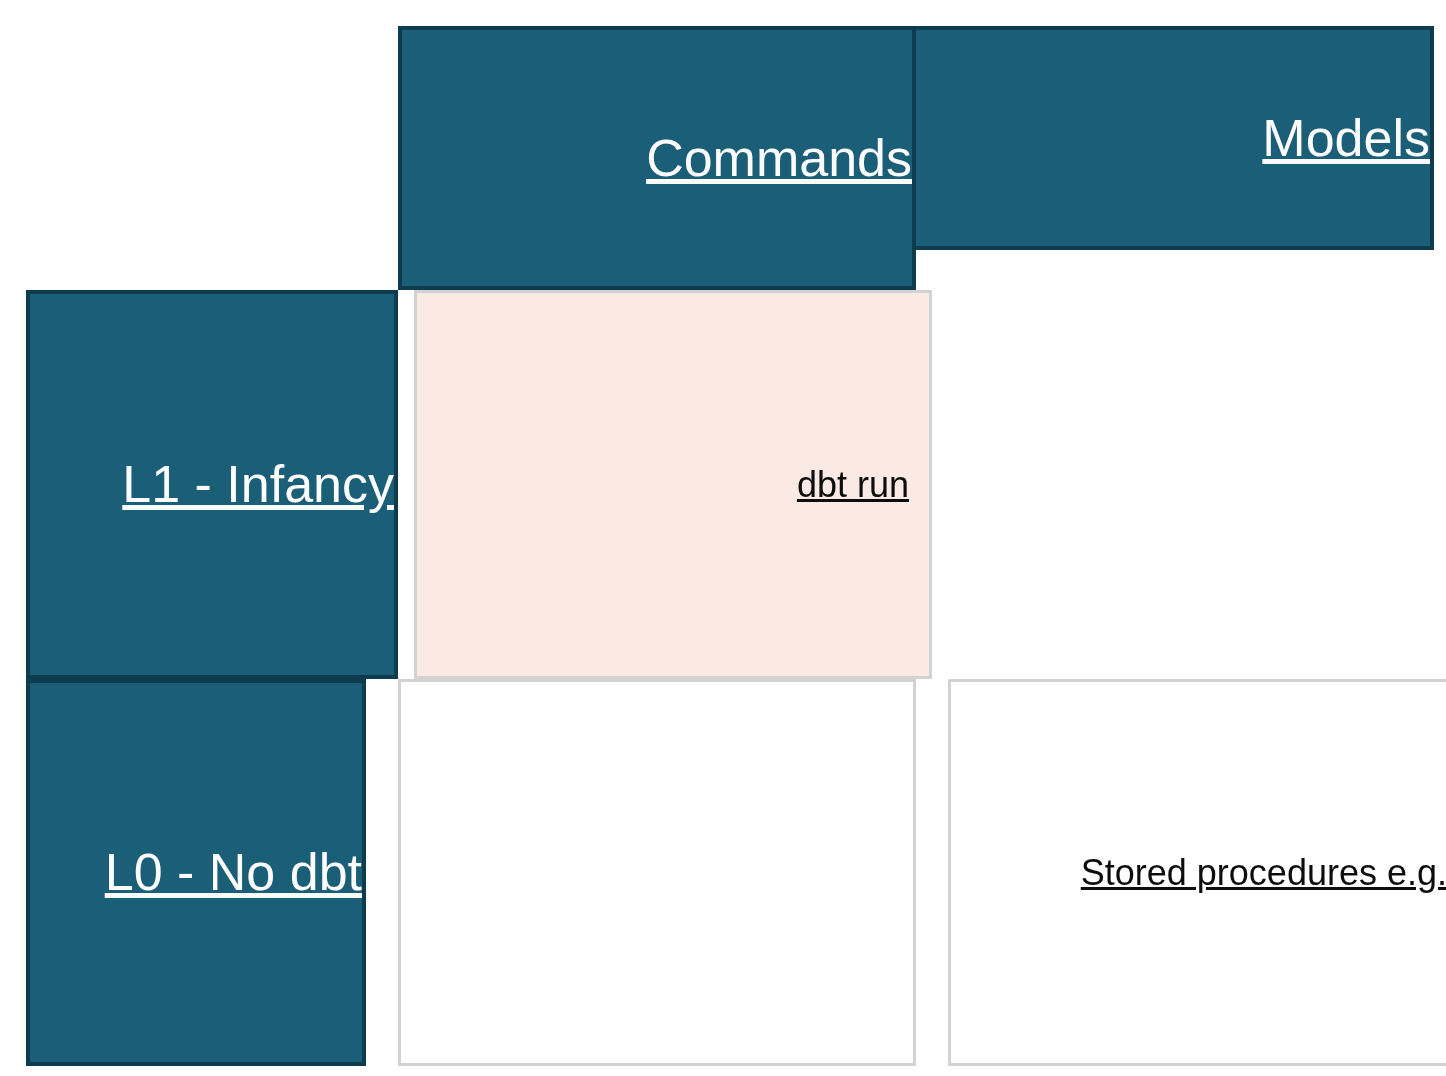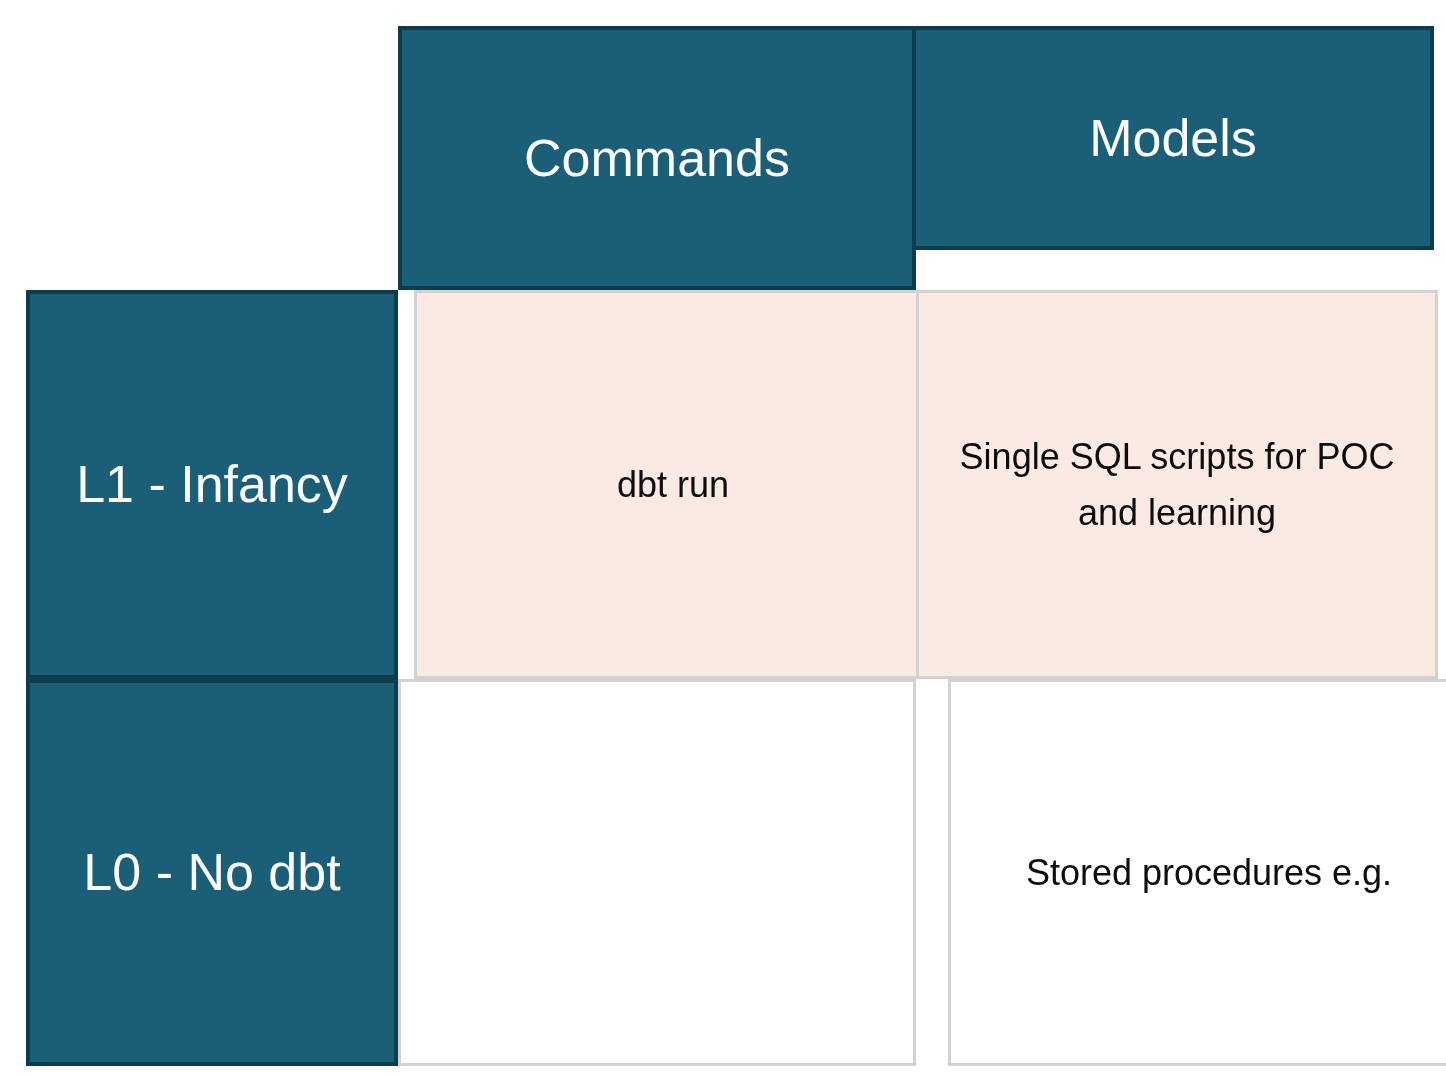--- a/index.html
+++ b/index.html
@@ -13,22 +13,23 @@
     height: 1076px;
     background: var(--page-bg, #FFFFFF);
     font-family: "Liberation Sans", "DejaVu Sans", sans-serif;
     overflow: hidden;
   }
   .cell {
     position: absolute;
     box-sizing: border-box;
     display: flex;
     align-items: center;
-    justify-content: center;
+    justify-content: flex-end;
     text-align: center;
+    text-decoration: underline;
   }
   .teal {
     background: var(--header-bg, #1A5E78);
     border: 4px solid var(--header-border, #0E3C4F);
     color: var(--header-text, #FCFCFC);
     font-size: 52px;
     line-height: 1.2;
   }
   .light {
     border: 3px solid var(--grid-border, #D2D2D2);
@@ -40,21 +41,21 @@
   .pink  { background: var(--highlight-bg, #FBE9E4); }
   .white { background: var(--page-bg, #FFFFFF); }
 
   
   .corner       { left: 26px;  top: 26px;  width: 372px; height: 264px; }
   .hdr-commands { left: 398px; top: 26px;  width: 518px; height: 264px; }
   .hdr-models   { left: 912px; top: 26px;  width: 522px; height: 224px; }
   .row-l1-hdr   { left: 26px;  top: 290px; width: 372px; height: 389px; }
   .l1-commands  { left: 398px; top: 290px; width: 518px; height: 389px; margin-left: 16px; }
   .l1-models    { left: 916px; top: 290px; width: 522px; height: 389px; }
-  .row-l0-hdr   { left: 26px;  top: 679px; width: 372px; height: 387px; }
+  .row-l0-hdr   { left: 26px;  top: 679px; width: 340px; height: 387px; }
   .l0-commands  { left: 398px; top: 679px; width: 518px; height: 387px; }
   .l0-models    { left: 948px; top: 679px; width: 522px; height: 387px; }
 </style>
 </head>
 <body>
 
 <div class="canvas">
 
   <div class="cell corner"></div>
 
@@ -67,23 +68,20 @@
   </div>
 
   <div class="cell teal row-l1-hdr">
     <span>L1 - Infancy</span>
   </div>
 
   <div class="cell light pink l1-commands">
     <span>dbt run</span>
   </div>
 
-  <div class="cell light pink l1-models">
-    <span>Single SQL scripts for POC and learning</span>
-  </div>
 
   <div class="cell teal row-l0-hdr">
     <span>L0 - No dbt</span>
   </div>
 
   <div class="cell light white l0-commands">
     <span></span>
   </div>
 
   <div class="cell light white l0-models">

